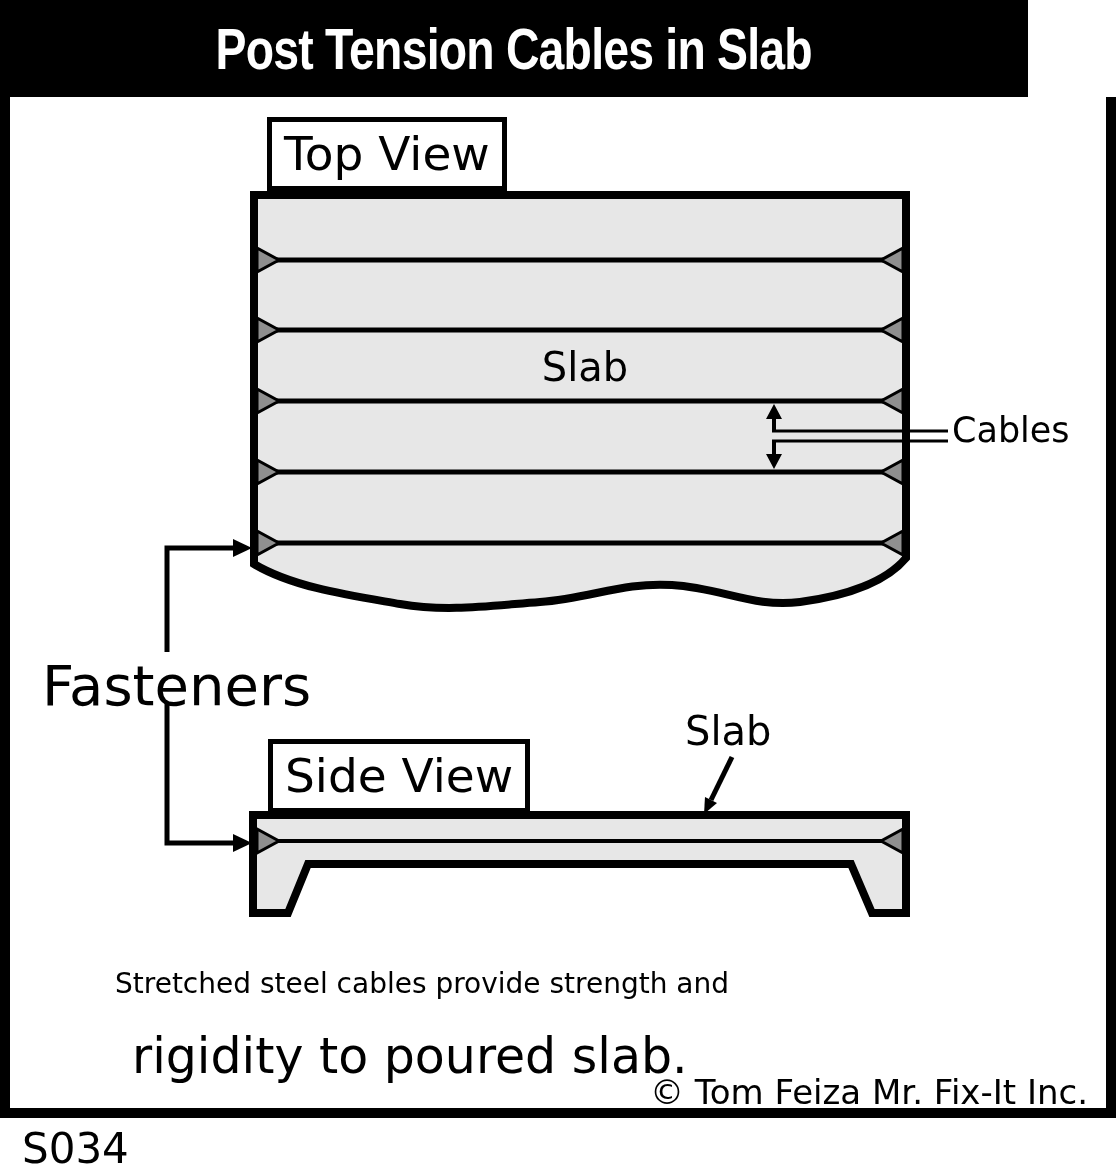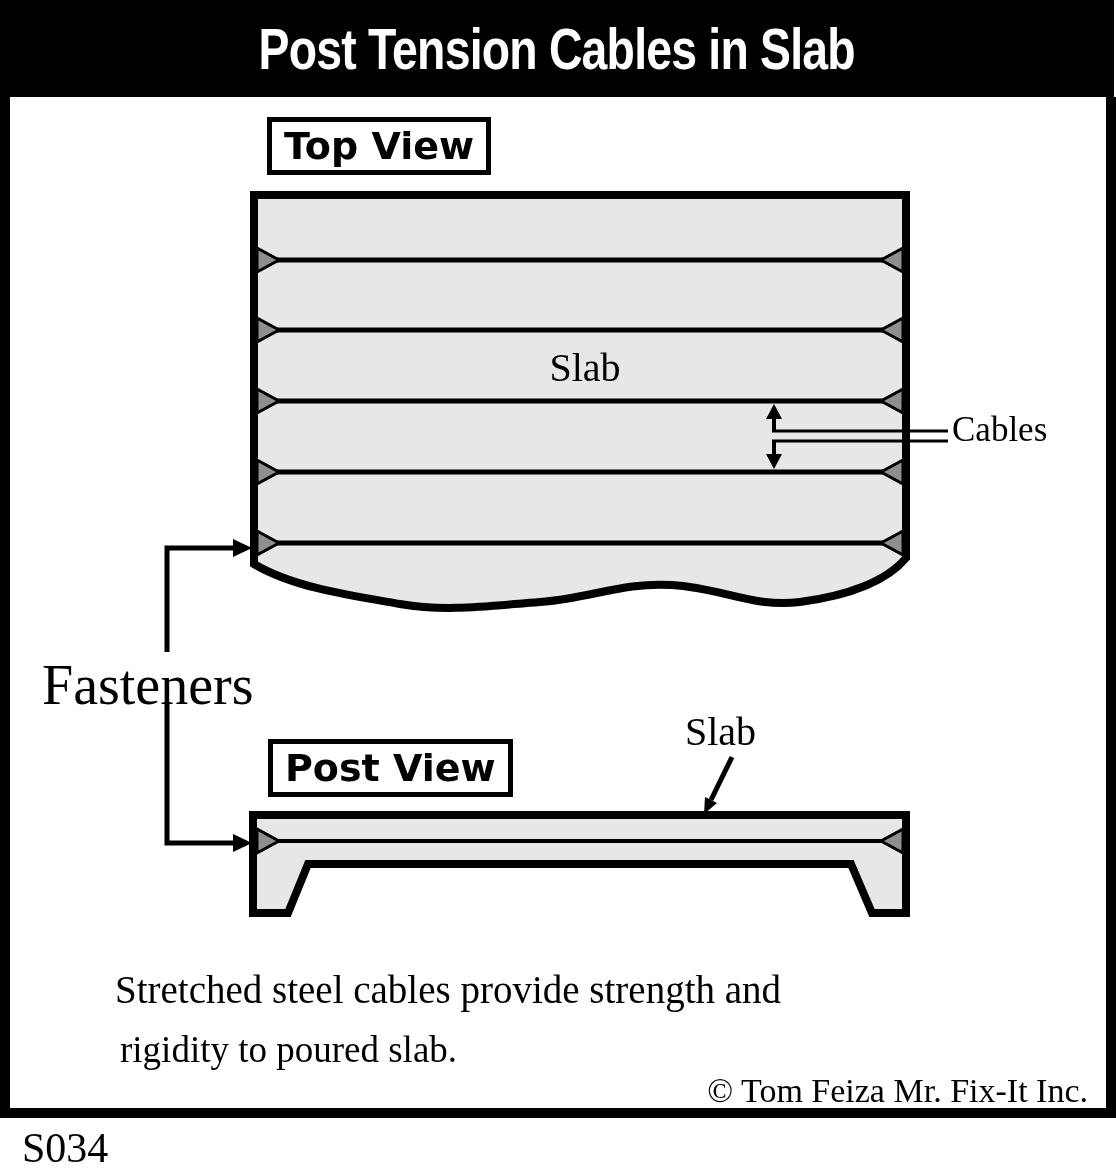--- a/index.html
+++ b/index.html
@@ -7,21 +7,21 @@
     position: relative;
     width: 1116px;
     height: 1170px;
     background: var(--page-bg, #ffffff);
     overflow: hidden;
     font-family: "DejaVu Sans", sans-serif;
     color: var(--ink, #000);
   }
   .title-bar {
     position: absolute; left: 0; top: 0;
-    width: 1114px; height: 97px;
+    width: 1028px; height: 97px;
     background: var(--title-bg, #000);
     display: flex; align-items: center; justify-content: center;
   }
   .title-text {
     color: var(--title-text, #fff);
     font-family: "Liberation Sans", sans-serif;
     font-weight: bold;
     font-size: 58px;
     letter-spacing: -1px;
     transform: scaleX(0.8);
@@ -32,30 +32,29 @@
     position: absolute; left: 0; top: 97px;
     width: 1116px; height: 1021px;
     box-sizing: border-box;
     border-left: 10px solid var(--ink, #000);
     border-right: 10px solid var(--ink, #000);
     border-bottom: 10px solid var(--ink, #000);
     background: #ffffff;
   }
   .diagram { position: absolute; left: 0; top: 0; width: 1116px; height: 1170px; }
   .hand { font-family: "DejaVu Sans", sans-serif; color: var(--ink, #000); }
-  .label { position: absolute; white-space: nowrap; font-family: Liberation Serif, serif; }
+  .label { position: absolute; white-space: nowrap; }
   .view-box-label {
     position: absolute;
     border: 5px solid var(--ink, #000);
     background: #ffffff;
-    font-size: 38px;
+    font-size: 47px;
     line-height: 46px;
-    padding: 1px 12px;
+    padding: 9px 12px;
     white-space: nowrap;
-    font-weight: bold;
   }
   .slab-shape { fill: var(--slab-fill, #e7e7e7); stroke: var(--ink, #000); stroke-width: 8; }
   .cable  { stroke: var(--ink, #000); stroke-width: 5; fill: none; }
   .cable-thin { stroke: var(--ink, #000); stroke-width: 4; fill: none; }
   .anchor { fill: var(--anchor-fill, #8f8f8f); stroke: var(--ink, #000); stroke-width: 3; }
   .callout-line { stroke: var(--ink, #000); stroke-width: 5; fill: none; }
   .leader-thin { stroke: var(--ink, #000); stroke-width: 3; fill: none; }
   .arrow-shaft { stroke: var(--ink, #000); stroke-width: 4; fill: none; }
   .arrowhead { fill: var(--ink, #000); stroke: none; }
 </style>
@@ -132,24 +131,24 @@
   </svg>
 
   <div class="view-box-label hand" style="left:267px; top:117px;">Top View</div>
 
   <div class="label hand" style="left:500px; top:344px; width:170px; text-align:center; font-size:40px;">Slab</div>
 
   <div class="label hand" style="left:952px; top:410px; font-size:35px;">Cables</div>
 
   <div class="label hand" style="left:42px; top:653px; font-size:56px;">Fasteners</div>
 
-  <div class="view-box-label hand" style="left:268px; top:739px;">Post View</div>
+  <div class="view-box-label hand" style="left:268px; top:739px;">Side View</div>
 
   <div class="label hand" style="left:685px; top:708px; font-size:40px;">Slab</div>
 
-  <div class="label hand" style="left:115px; top:967px; font-size:39px;">Stretched steel cables provide strength and</div>
-  <div class="label hand" style="left:120px; top:1028px; font-size:37px;">rigidity to poured slab.</div>
+  <div class="label hand" style="left:115px; top:967px; font-size:28px;">Stretched steel cables provide strength and</div>
+  <div class="label hand" style="left:132px; top:1028px; font-size:49px;">rigidity to poured slab.</div>
 
   <div class="label hand" style="right:28px; top:1072px; font-size:34px;">© Tom Feiza Mr. Fix-It Inc.</div>
 
   <div class="label hand" style="left:22px; top:1124px; font-size:42px;">S034</div>
 
 </div>
 
 </body></html>

